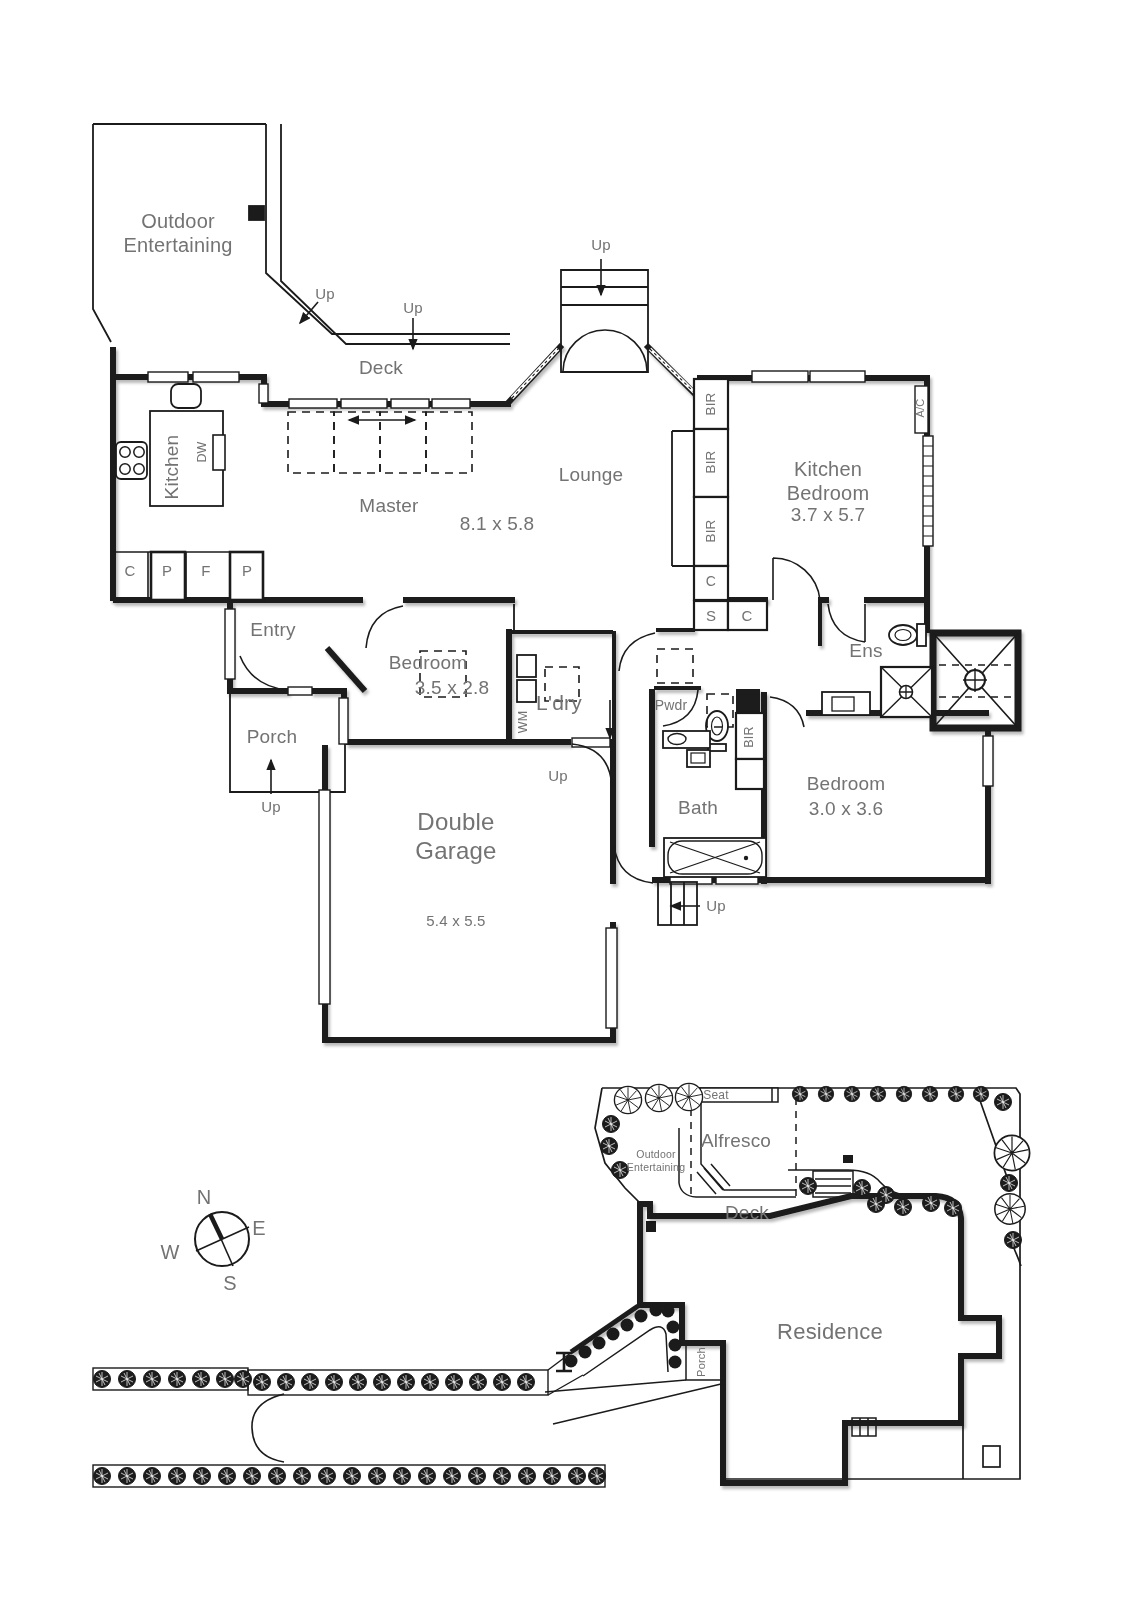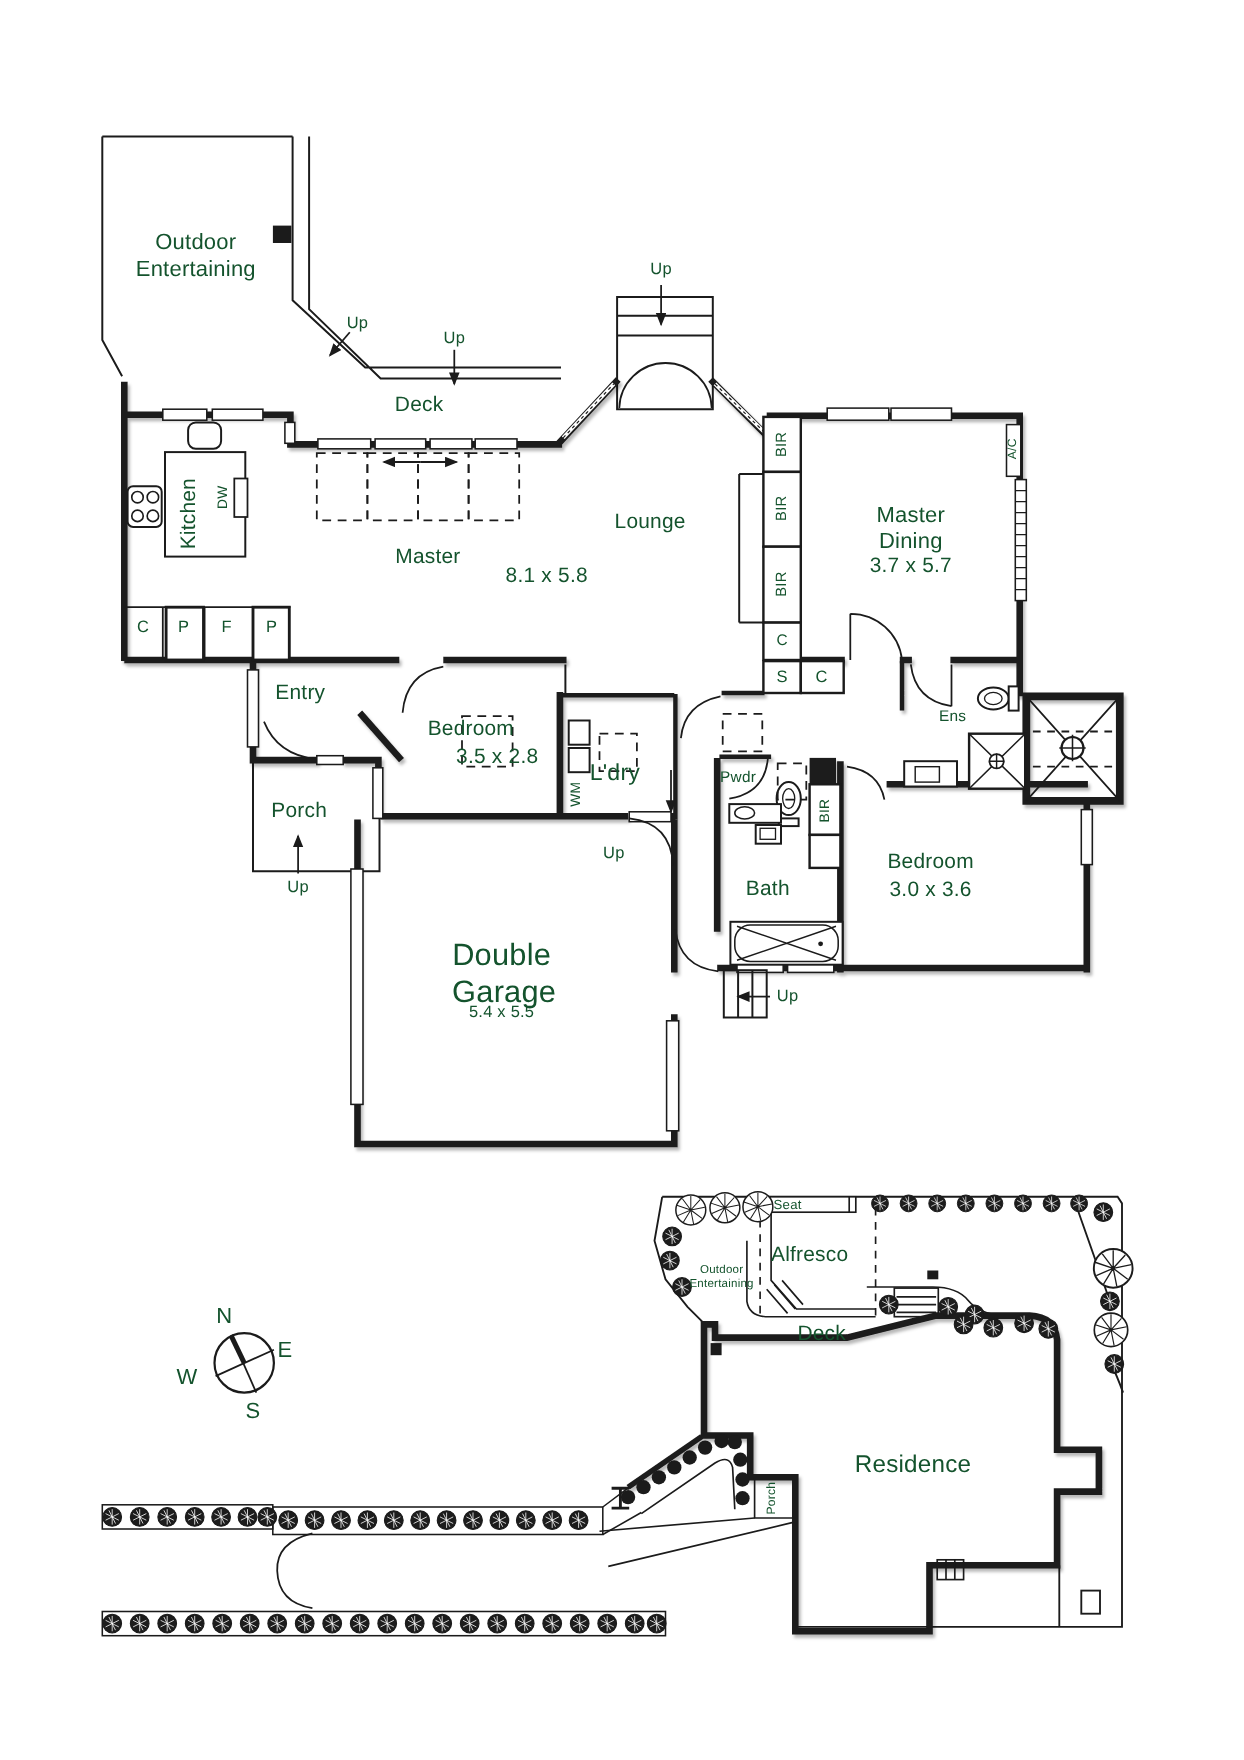--- a/index.html
+++ b/index.html
@@ -1,17 +1,17 @@
 <!DOCTYPE html>
 <html><head>
 <meta charset="utf-8">
 <style>
   html,body{margin:0;padding:0;background:#fff;}
   .canvas{position:relative;width:1131px;height:1600px;background:#fff;overflow:hidden;
-          font-family:"Liberation Sans",sans-serif;color:#14532d;}
+          font-family:"Liberation Sans",sans-serif;color:#737373;}
   .plan-svg{position:absolute;left:0;top:0;}
   .lbl{position:absolute;transform:translate(-50%,-50%);text-align:center;line-height:1.22;
        white-space:pre-line;letter-spacing:.2px;}
   .vert{transform:translate(-50%,-50%) rotate(-90deg);white-space:nowrap;}
 </style>
 </head>
 <body>
 
 <div class="canvas">
 
@@ -328,45 +328,45 @@
   <div class="lbl" style="left:381px;top:368px;font-size:19px">Deck</div>
   <div class="lbl vert" style="left:172px;top:467px;font-size:19px">Kitchen</div>
   <div class="lbl vert" style="left:203px;top:452px;font-size:12.5px">DW</div>
   <div class="lbl" style="left:389px;top:506px;font-size:19px">Master</div>
   <div class="lbl" style="left:497px;top:524px;font-size:19px">8.1 x 5.8</div>
   <div class="lbl" style="left:591px;top:475px;font-size:19px">Lounge</div>
   <div class="lbl vert" style="left:711px;top:404px;font-size:13.5px">BIR</div>
   <div class="lbl vert" style="left:711px;top:462px;font-size:13.5px">BIR</div>
   <div class="lbl vert" style="left:711px;top:531px;font-size:13.5px">BIR</div>
   <div class="lbl" style="left:711px;top:582px;font-size:14px">C</div>
-  <div class="lbl" style="left:828px;top:481px;font-size:20px;width:110px">Master Dining</div>
+  <div class="lbl" style="left:828px;top:481px;font-size:20px;width:110px">Kitchen Bedroom</div>
   <div class="lbl" style="left:828px;top:515px;font-size:19px">3.7 x 5.7</div>
   <div class="lbl vert" style="left:921px;top:408px;font-size:11px">A/C</div>
   <div class="lbl" style="left:130px;top:571px;font-size:15px">C</div>
   <div class="lbl" style="left:167px;top:571px;font-size:15px">P</div>
   <div class="lbl" style="left:206px;top:571px;font-size:15px">F</div>
   <div class="lbl" style="left:247px;top:571px;font-size:15px">P</div>
   <div class="lbl" style="left:273px;top:630px;font-size:19px">Entry</div>
   <div class="lbl" style="left:272px;top:737px;font-size:19px">Porch</div>
   <div class="lbl" style="left:271px;top:807px;font-size:15px">Up</div>
   <div class="lbl" style="left:428px;top:663px;font-size:19px">Bedroom</div>
   <div class="lbl" style="left:452px;top:688px;font-size:19px">3.5 x 2.8</div>
   <div class="lbl vert" style="left:524px;top:722px;font-size:12.5px">WM</div>
   <div class="lbl" style="left:559px;top:703px;font-size:21px">L'dry</div>
   <div class="lbl" style="left:558px;top:776px;font-size:15px">Up</div>
   <div class="lbl" style="left:671px;top:706px;font-size:14px">Pwdr</div>
   <div class="lbl" style="left:711px;top:616px;font-size:15px">S</div>
   <div class="lbl" style="left:747px;top:616px;font-size:15px">C</div>
-  <div class="lbl" style="left:866px;top:651px;font-size:14px">Ens</div>
+  <div class="lbl" style="left:866px;top:651px;font-size:19px">Ens</div>
   <div class="lbl vert" style="left:750px;top:737px;font-size:12.5px">BIR</div>
   <div class="lbl" style="left:698px;top:808px;font-size:19px">Bath</div>
   <div class="lbl" style="left:846px;top:784px;font-size:19px">Bedroom</div>
   <div class="lbl" style="left:846px;top:809px;font-size:19px">3.0 x 3.6</div>
   <div class="lbl" style="left:716px;top:906px;font-size:15px">Up</div>
-  <div class="lbl" style="left:456px;top:885px;font-size:28px;width:90px">Double Garage</div>
+  <div class="lbl" style="left:456px;top:836px;font-size:24px;width:90px">Double Garage</div>
   <div class="lbl" style="left:456px;top:921px;font-size:15px">5.4 x 5.5</div>
 
   <div class="lbl" style="left:716px;top:1095px;font-size:12px">Seat</div>
   <div class="lbl" style="left:736px;top:1141px;font-size:19px">Alfresco</div>
   <div class="lbl" style="left:656px;top:1161px;font-size:10.5px;width:64px">Outdoor Entertaining</div>
   <div class="lbl" style="left:747px;top:1213px;font-size:19px">Deck</div>
   <div class="lbl" style="left:830px;top:1332px;font-size:22px">Residence</div>
   <div class="lbl vert" style="left:702px;top:1362px;font-size:11px">Porch</div>
 
   <div class="lbl" style="left:204px;top:1197px;font-size:20px">N</div>

